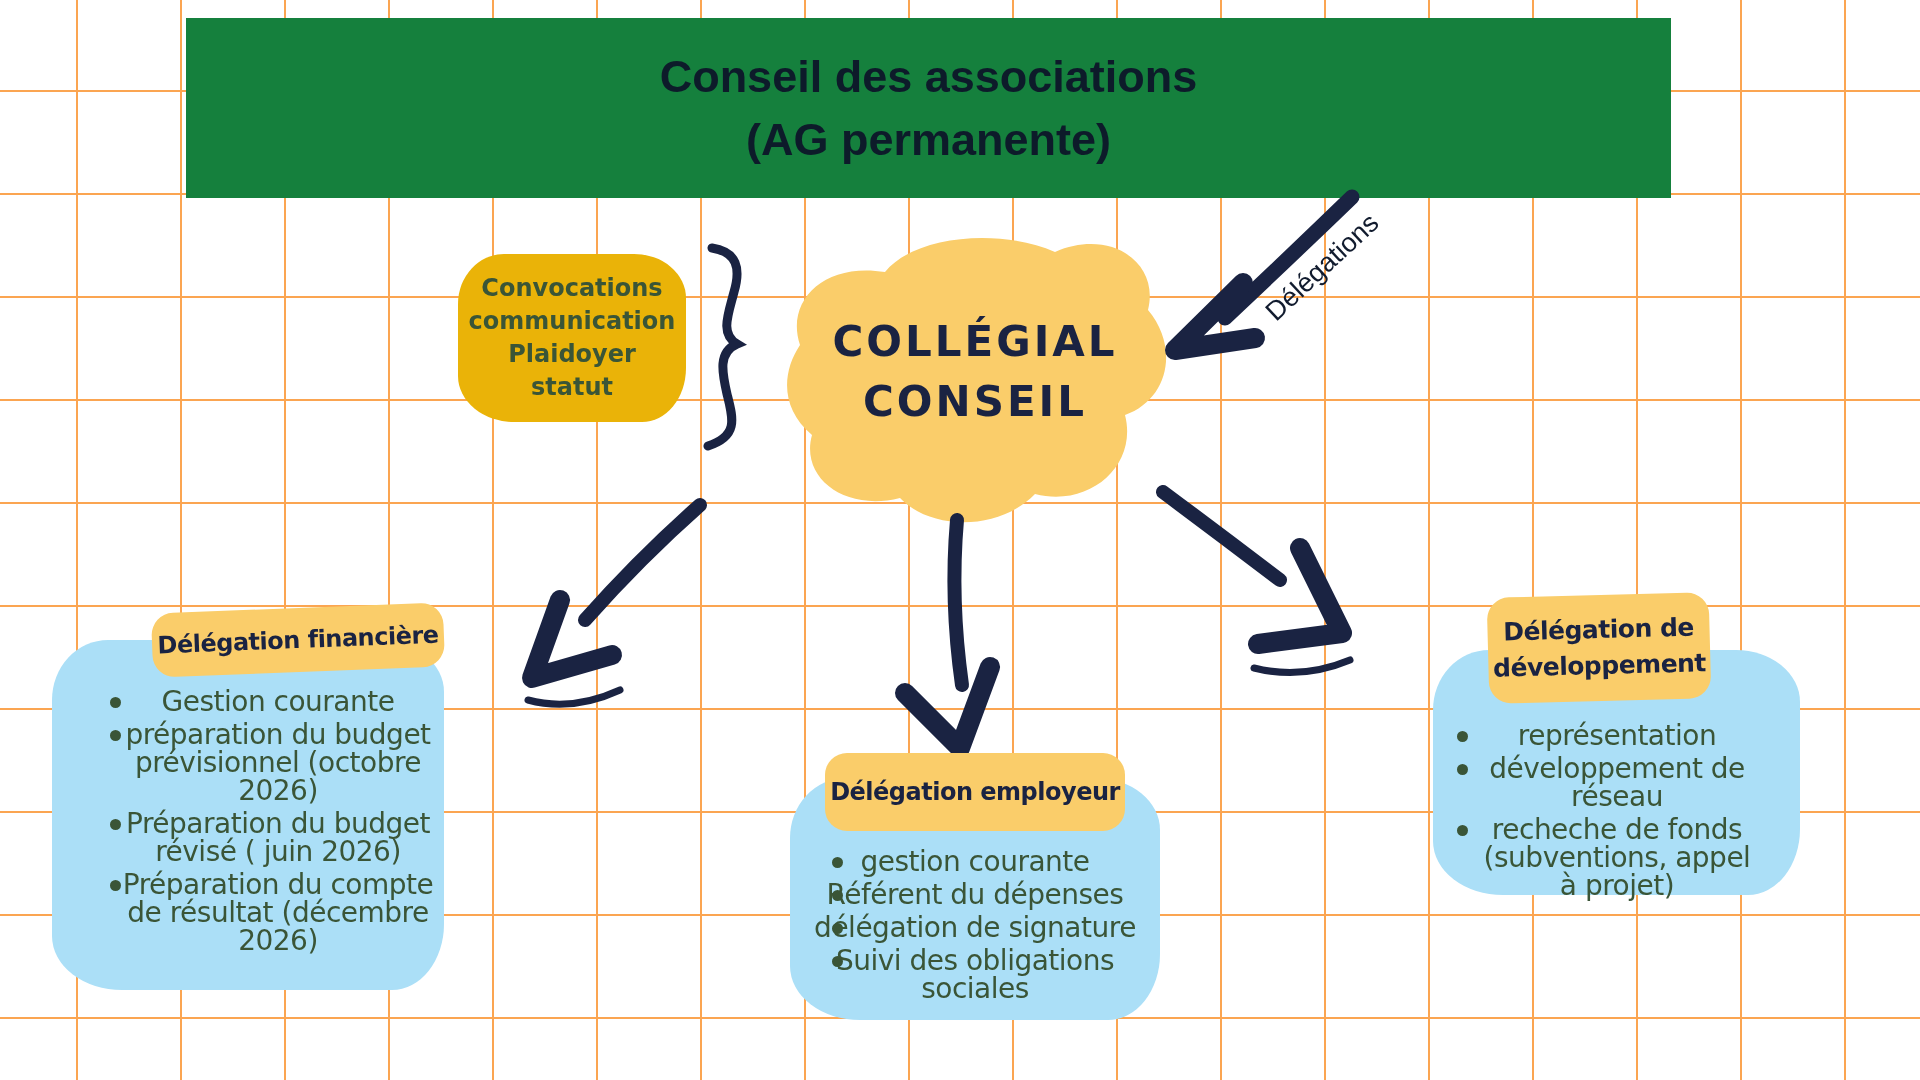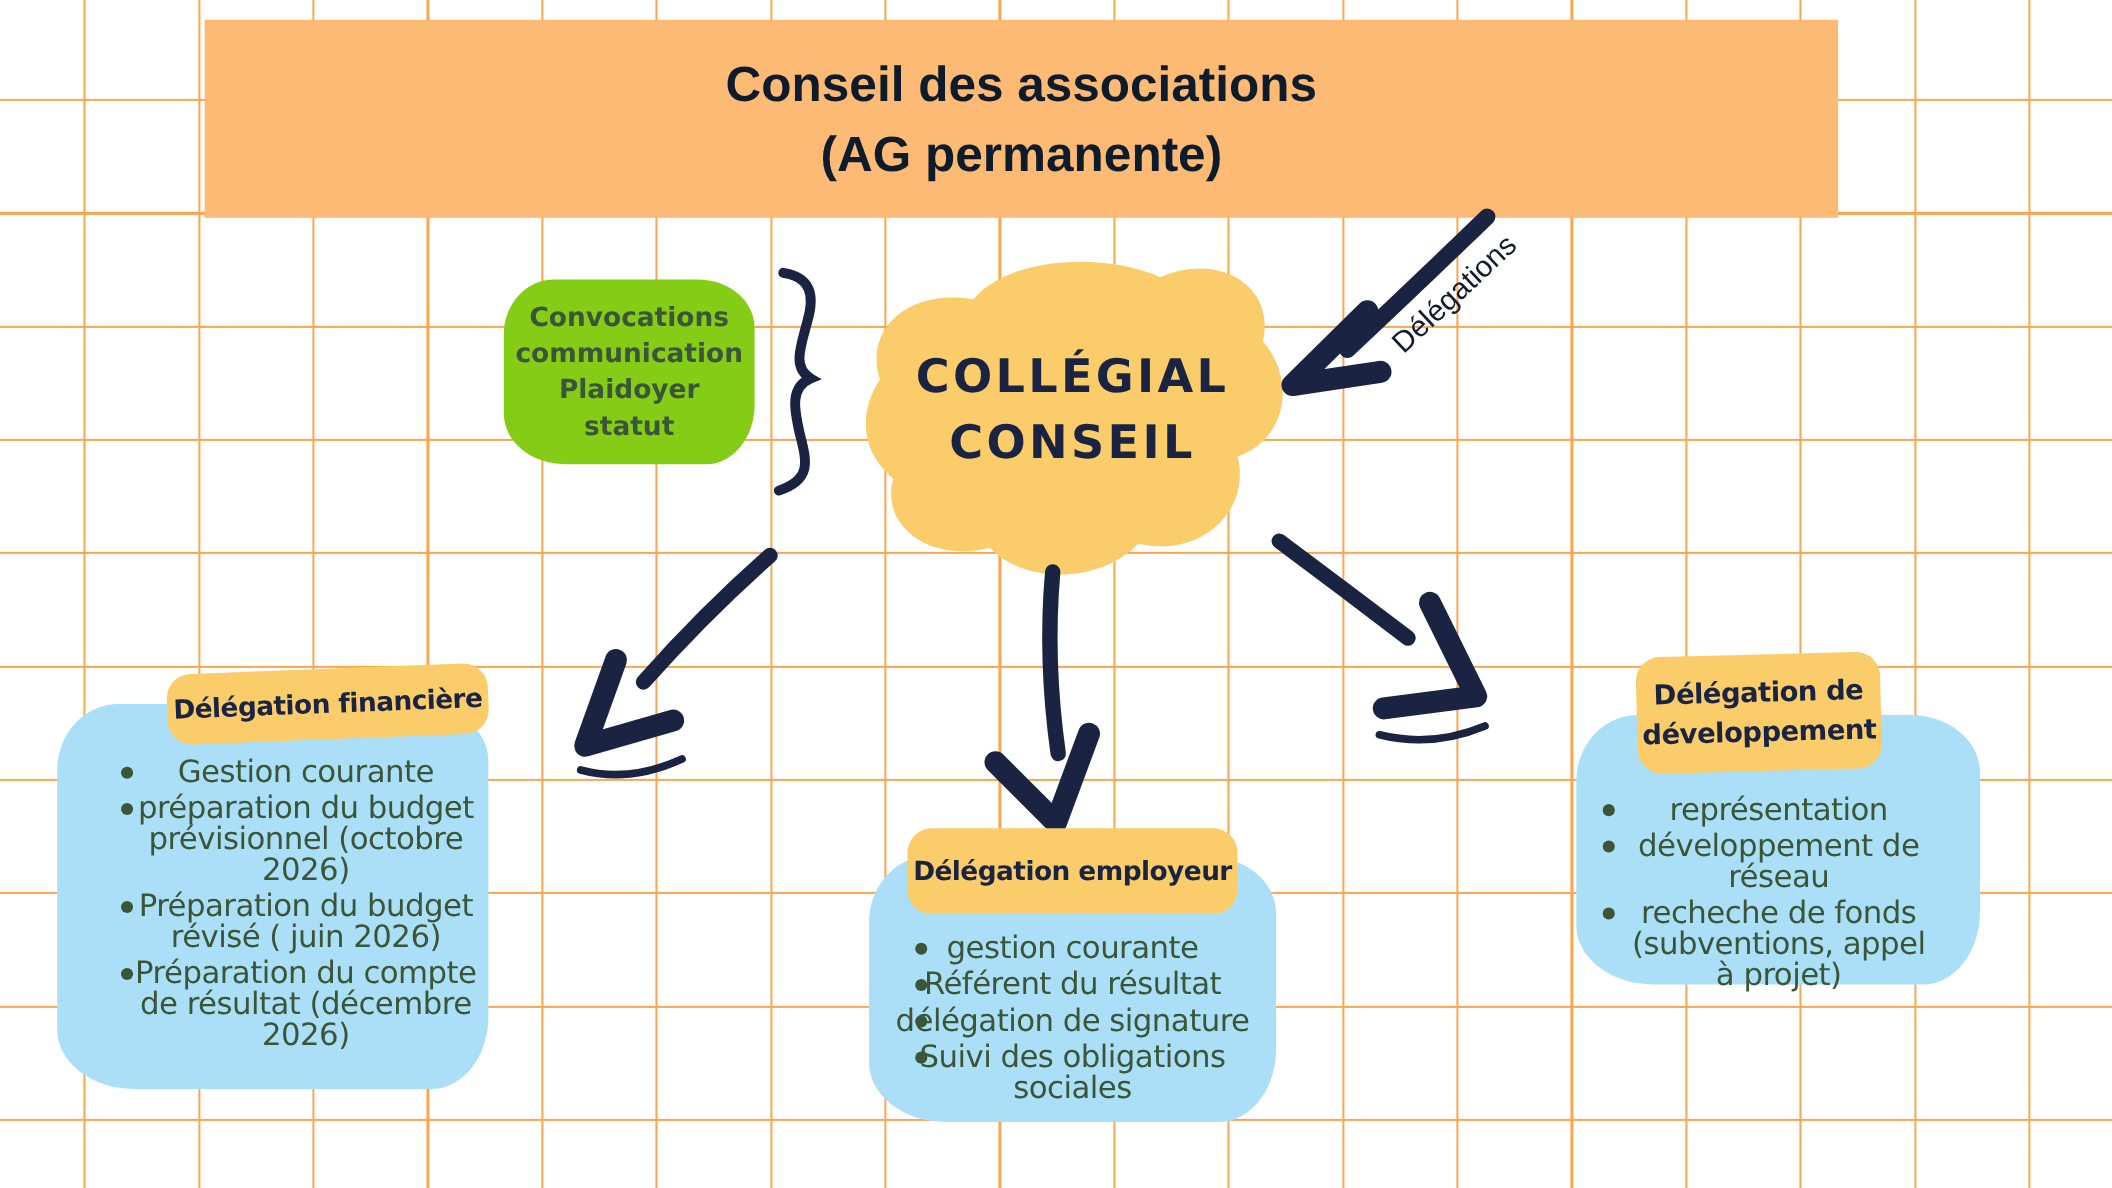--- a/index.html
+++ b/index.html
@@ -10,37 +10,37 @@
       repeating-linear-gradient(to right, transparent 0px, transparent 102px, #FBA551 102px, #FBA551 104px),
       repeating-linear-gradient(to bottom, transparent 0px, transparent 101px, #FBA551 101px, #FBA551 103px);
     background-position:-26px 0, 0 -11px;
     font-family:"DejaVu Sans", sans-serif;
   }
   .abs{position:absolute;}
 
   
   .banner{
     left:186px;top:18px;width:1485px;height:180px;
-    background:#fdba74;
+    background:#15803d;
     display:flex;flex-direction:column;align-items:center;justify-content:center;
     gap:14px;
   }
   .banner-line{
     font-family:"Liberation Sans", sans-serif;
     font-weight:bold;font-size:45px;color:#0D1B2A;line-height:1.1;
     letter-spacing:0px;
   }
 
   
   svg.shapes{left:0;top:0;width:1920px;height:1080px;pointer-events:none;}
 
   
   .note-box{
     left:458px;top:254px;width:228px;height:168px;
-    background:#84cc16;
+    background:#eab308;
     border-radius:46px 52px 44px 56px / 50px 44px 54px 46px;
     display:flex;flex-direction:column;align-items:center;justify-content:center;
     color:#3A5537;font-size:24px;line-height:33px;font-weight:600;
   }
 
   
   .blob-text{
     left:795px;top:312px;width:360px;
     text-align:center;color:#1A2342;
     font-weight:bold;font-size:42px;line-height:60px;letter-spacing:3px;
@@ -144,21 +144,21 @@
     <li>préparation du budget prévisionnel (octobre 2026)</li>
     <li>Préparation du budget révisé ( juin 2026)</li>
     <li>Préparation du compte de résultat (décembre 2026)</li>
   </ul>
 </div>
 
 <div class="abs dbox box-emp">
   <div class="tab">Délégation employeur</div>
   <ul>
     <li>gestion courante</li>
-    <li>Référent du résultat</li>
+    <li>Référent du dépenses</li>
     <li>délégation de signature</li>
     <li>Suivi des obligations sociales</li>
   </ul>
 </div>
 
 <div class="abs dbox box-dev">
   <div class="tab">Délégation de développement</div>
   <ul>
     <li>représentation</li>
     <li>développement de réseau</li>

